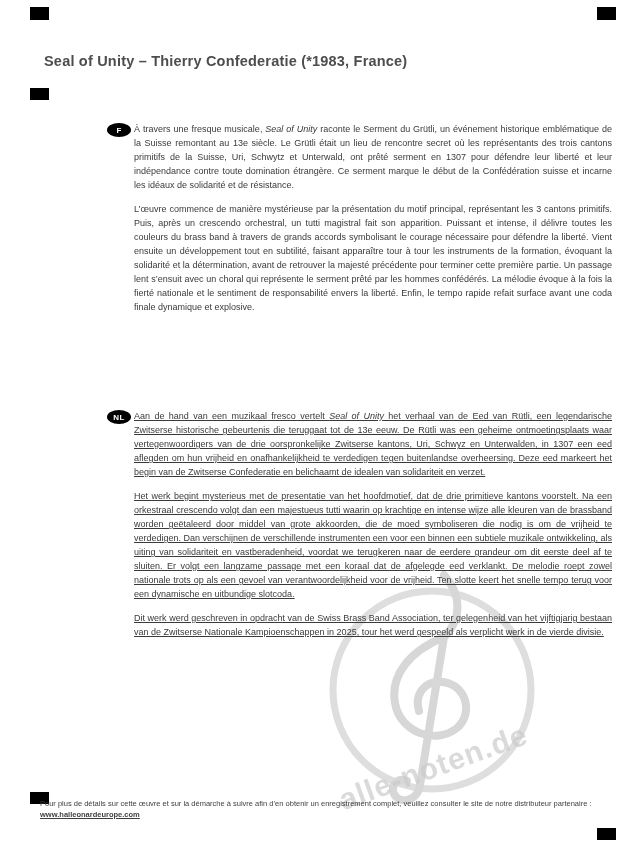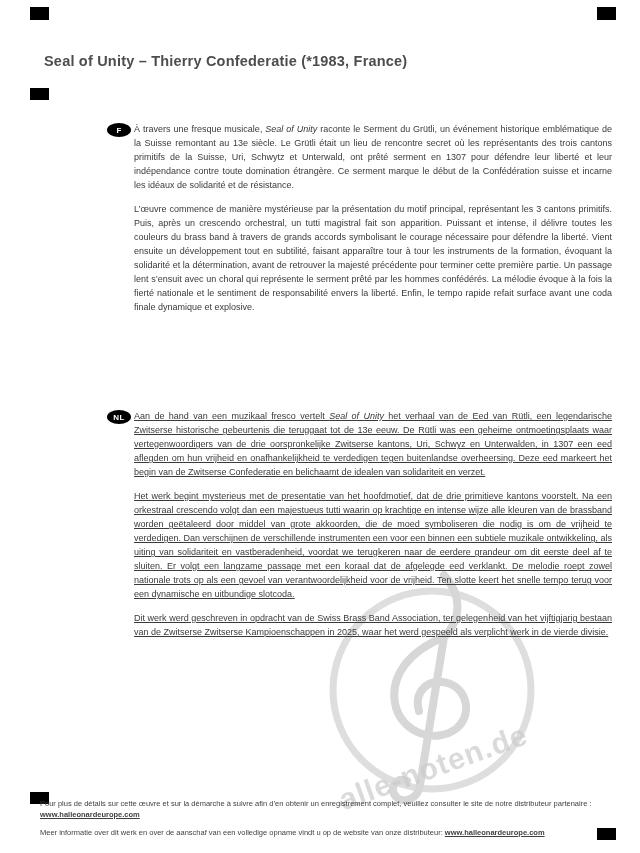--- a/index.html
+++ b/index.html
@@ -75,19 +75,18 @@
 <section class="content fr">
   <span class="badge">F</span>
   <p class="para"><span>À travers une fresque musicale, </span><em>Seal of Unity</em><span> raconte le Serment du Grütli, un événement historique emblématique de la Suisse remontant au 13e siècle. Le Grütli était un lieu de rencontre secret où les représentants des trois cantons primitifs de la Suisse, Uri, Schwytz et Unterwald, ont prêté serment en 1307 pour défendre leur liberté et leur indépendance contre toute domination étrangère. Ce serment marque le début de la Confédération suisse et incarne les idéaux de solidarité et de résistance.</span></p>
   <p class="para">L’œuvre commence de manière mystérieuse par la présentation du motif principal, représentant les 3 cantons primitifs. Puis, après un crescendo orchestral, un tutti magistral fait son apparition. Puissant et intense, il délivre toutes les couleurs du brass band à travers de grands accords symbolisant le courage nécessaire pour défendre la liberté. Vient ensuite un développement tout en subtilité, faisant apparaître tour à tour les instruments de la formation, évoquant la solidarité et la détermination, avant de retrouver la majesté précédente pour terminer cette première partie. Un passage lent s’ensuit avec un choral qui représente le serment prêté par les hommes confédérés. La mélodie évoque à la fois la fierté nationale et le sentiment de responsabilité envers la liberté. Enfin, le tempo rapide refait surface avant une coda finale dynamique et explosive.</p>
 </section>
 
 <section class="content nl">
   <span class="badge">NL</span>
   <p class="para"><span>Aan de hand van een muzikaal fresco vertelt </span><em>Seal of Unity</em><span> het verhaal van de Eed van Rütli, een legendarische Zwitserse historische gebeurtenis die teruggaat tot de 13e eeuw. De Rütli was een geheime ontmoetingsplaats waar vertegenwoordigers van de drie oorspronkelijke Zwitserse kantons, Uri, Schwyz en Unterwalden, in 1307 een eed aflegden om hun vrijheid en onafhankelijkheid te verdedigen tegen buitenlandse overheersing. Deze eed markeert het begin van de Zwitserse Confederatie en belichaamt de idealen van solidariteit en verzet.</span></p>
   <p class="para">Het werk begint mysterieus met de presentatie van het hoofdmotief, dat de drie primitieve kantons voorstelt. Na een orkestraal crescendo volgt dan een majestueus tutti waarin op krachtige en intense wijze alle kleuren van de brassband worden geëtaleerd door middel van grote akkoorden, die de moed symboliseren die nodig is om de vrijheid te verdedigen. Dan verschijnen de verschillende instrumenten een voor een binnen een subtiele muzikale ontwikkeling, als uiting van solidariteit en vastberadenheid, voordat we terugkeren naar de eerdere grandeur om dit eerste deel af te sluiten. Er volgt een langzame passage met een koraal dat de afgelegde eed verklankt. De melodie roept zowel nationale trots op als een gevoel van verantwoordelijkheid voor de vrijheid. Ten slotte keert het snelle tempo terug voor een dynamische en uitbundige slotcoda.</p>
-  <p class="para">Dit werk werd geschreven in opdracht van de Swiss Brass Band Association, ter gelegenheid van het vijftigjarig bestaan van de Zwitserse Zwitserse Kampioenschappen in 2025, waar het werd gespeeld als verplicht werk in de vierde divisie.</p>
+  <p class="para">Dit werk werd geschreven in opdracht van de Swiss Brass Band Association, ter gelegenheid van het vijftigjarig bestaan van de Zwitserse Nationale Kampioenschappen in 2025, tour het werd gespeeld als verplicht werk in de vierde divisie.</p>
 </section>
 
 <div class="footer">
   <p><span>Pour plus de détails sur cette œuvre et sur la démarche à suivre afin d’en obtenir un enregistrement complet, veuillez consulter le site de notre distributeur partenaire : </span><a class="url">www.halleonardeurope.com</a></p>
-  <p><span>Meer informatie over dit werk en over de aanschaf van een volledige opname vindt u op de website van onze distributeur: </span><a class="url">www.halleonardeurope.com</a></p>
 </div>
 
 </body></html>

